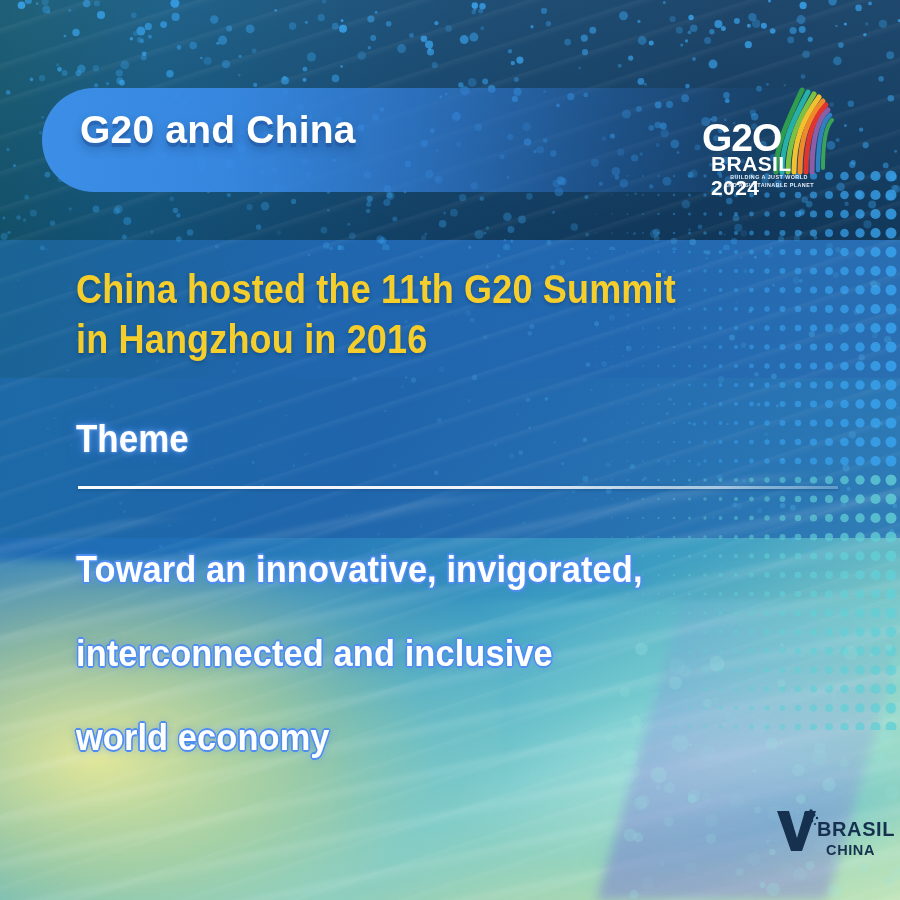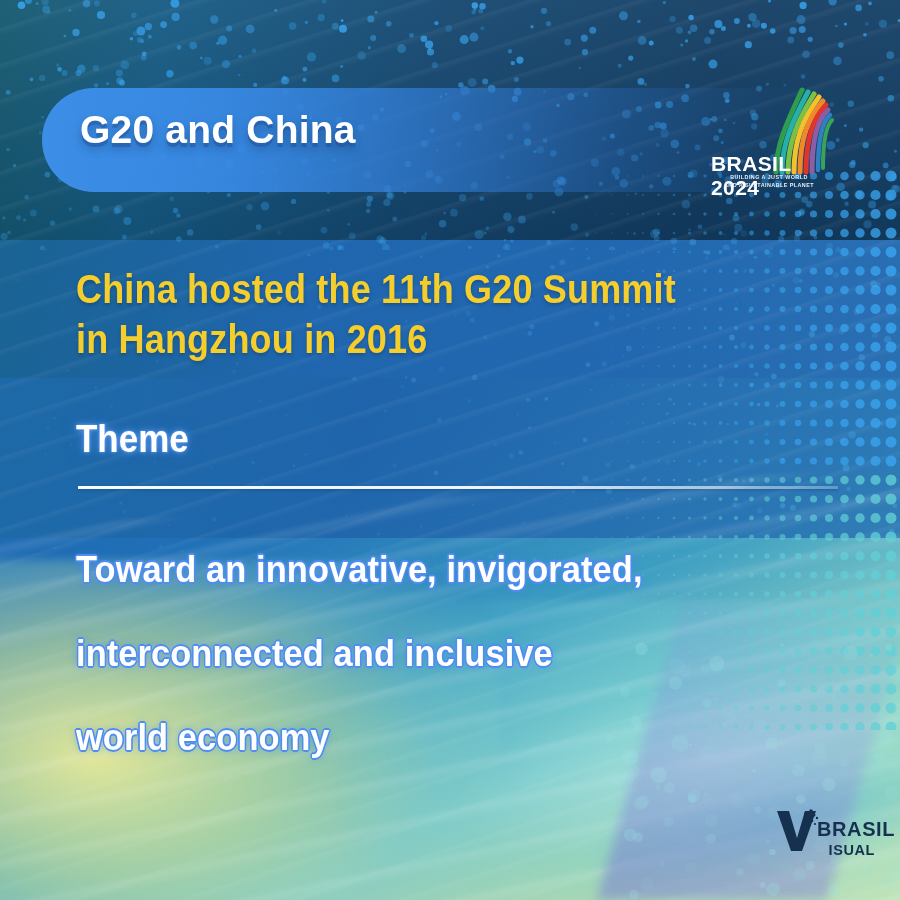--- a/index.html
+++ b/index.html
@@ -1595,20 +1595,21 @@
         <path d="M20 88 C20 60, 30 38, 46 8" stroke="#27b0a8" stroke-width="5"></path>
         <path d="M26 88 C26 58, 36 36, 52 10" stroke="#7cc143" stroke-width="5"></path>
         <path d="M32 88 C32 56, 41 35, 57 13" stroke="#f2c12e" stroke-width="5"></path>
         <path d="M38 88 C38 55, 46 34, 61 17" stroke="#ef8a2a" stroke-width="5"></path>
         <path d="M44 88 C44 54, 51 34, 64 21" stroke="#e0342f" stroke-width="5"></path>
         <path d="M50 88 C50 54, 56 35, 66 26" stroke="#8b5ea8" stroke-width="5"></path>
         <path d="M56 86 C56 56, 60 38, 68 31" stroke="#2f7fc1" stroke-width="4.5"></path>
         <path d="M61 84 C61 58, 64 42, 70 36" stroke="#39a35a" stroke-width="4"></path>
       </g>
     </svg>
+    <div class="g20-word">G2O</div>
     <div class="g20-brasil">BRASIL 2024</div>
     <div class="g20-tag">
       <span>BUILDING A JUST WORLD</span><br>
       <span>AND A SUSTAINABLE PLANET</span>
     </div>
   </div>
 
   <div class="headline">China hosted the 11th G20 Summit in Hangzhou in 2016</div>
 
   <div class="theme-label">Theme</div>
@@ -1630,16 +1631,16 @@
           <circle cx="39" cy="7" r="1.5"></circle>
         <circle cx="30" cy="13" r="1.5"></circle>
           <circle cx="37" cy="13" r="1.3"></circle>
         <circle cx="42" cy="10" r="1.2"></circle>
           <circle cx="33" cy="17" r="1.2"></circle>
         <circle cx="40" cy="16" r="1.1"></circle>
           <circle cx="29" cy="19" r="1"></circle>
       </g>
     </svg>
     <div class="vn-isual">BRASIL</div>
-    <div class="vn-news">ISUAL</div>
+    <div class="vn-news">CHINA</div>
   </div>
 
 </div>
 
 </body></html>

